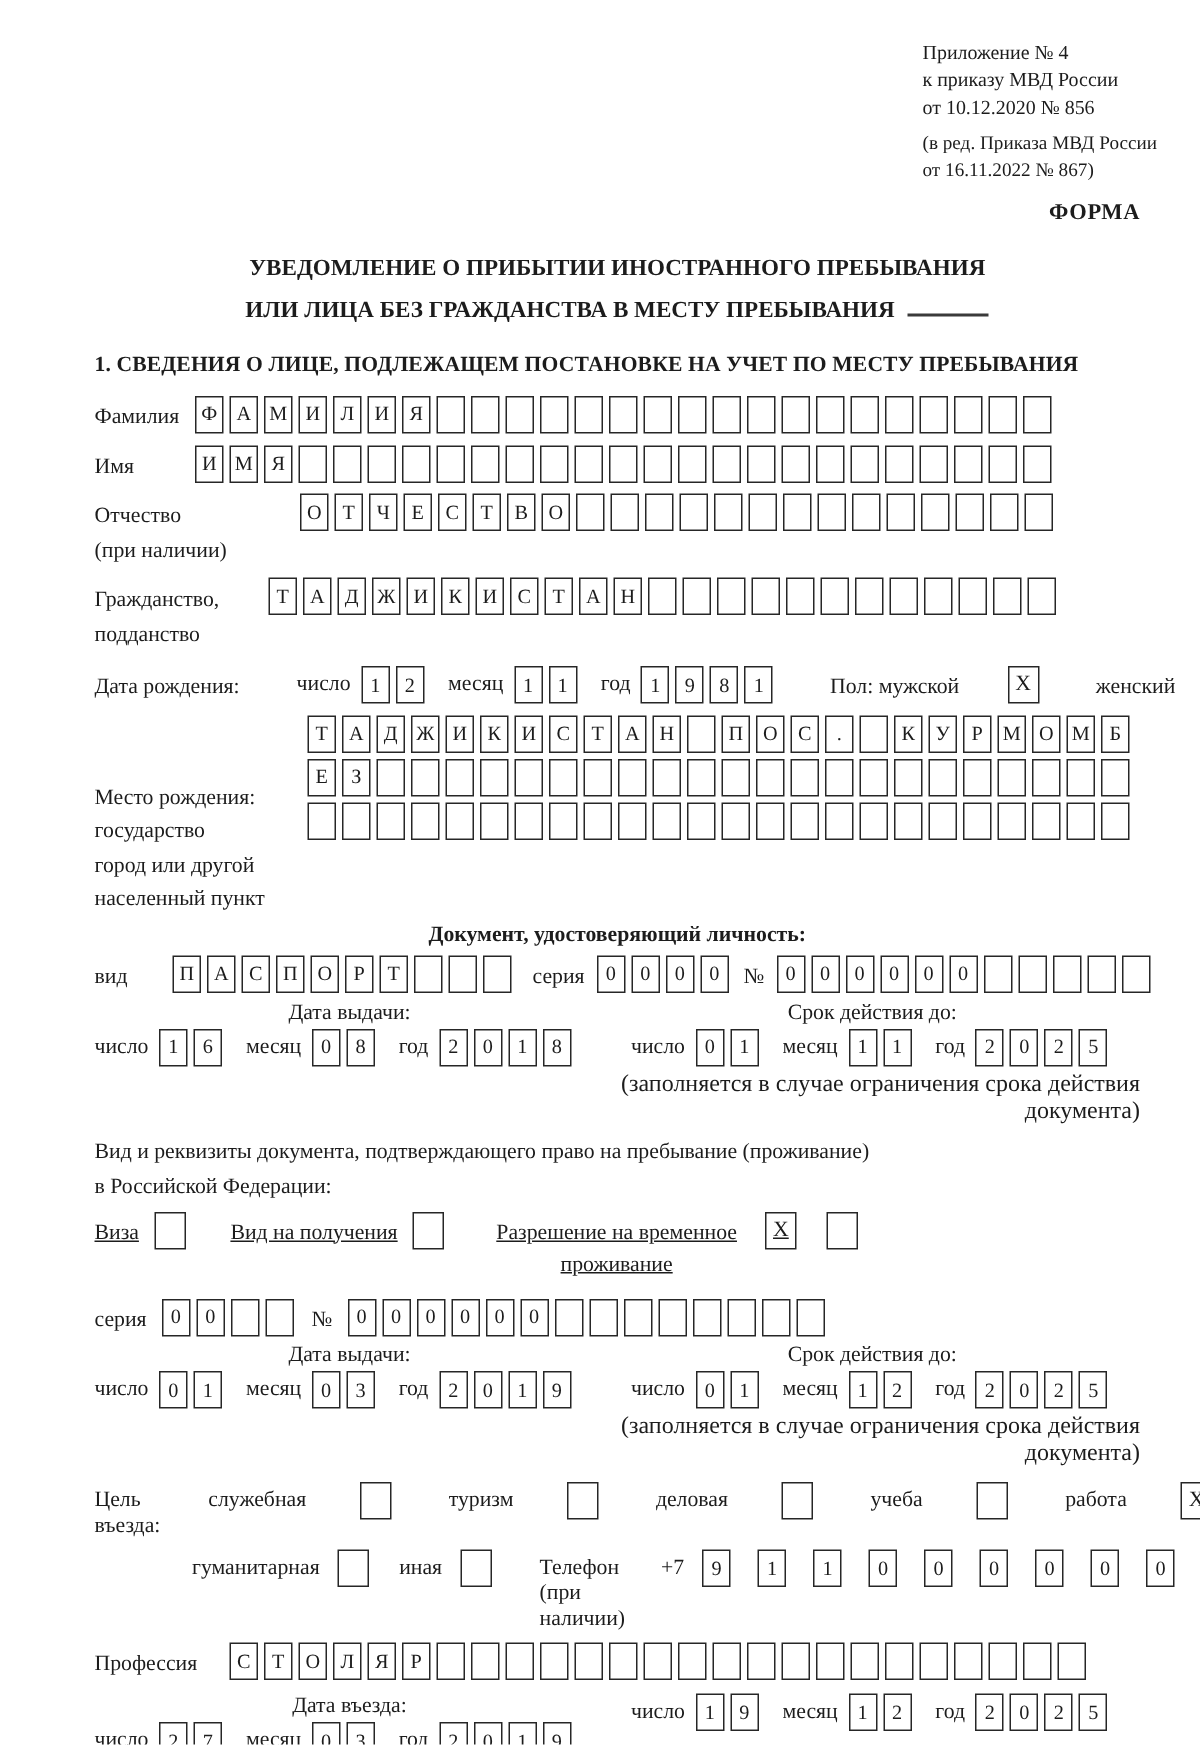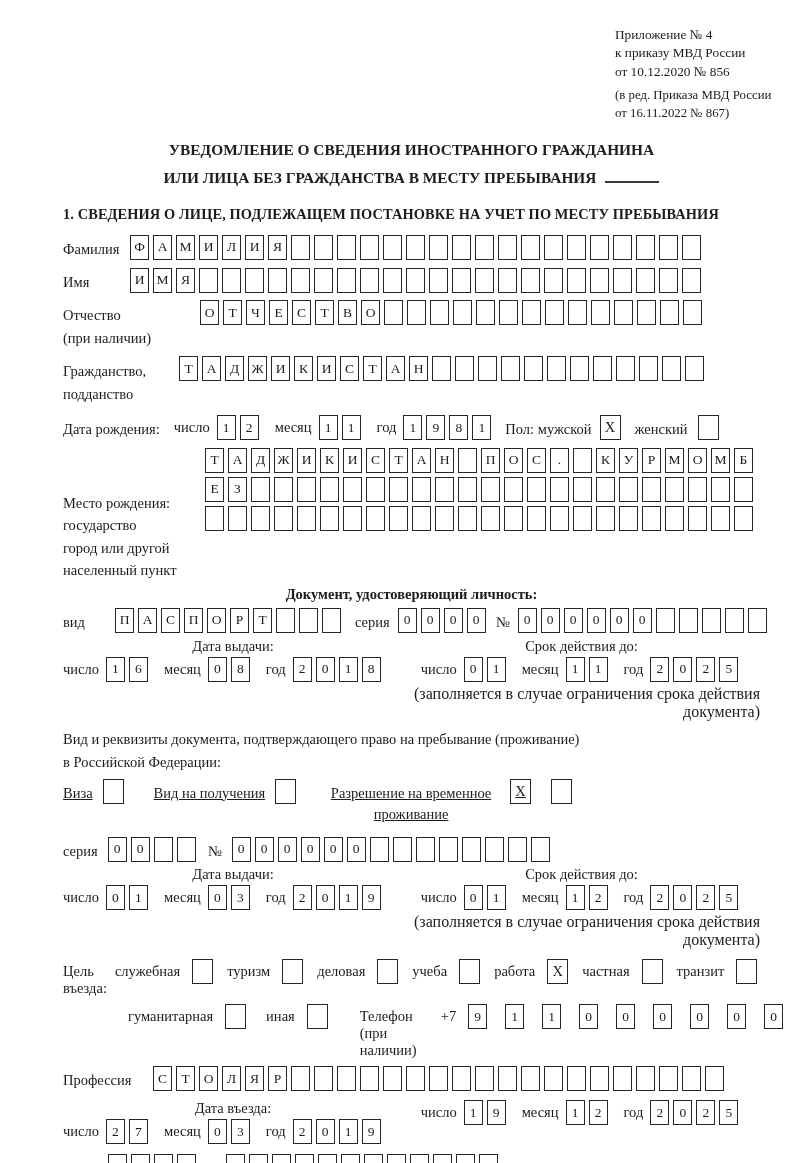--- a/index.html
+++ b/index.html
@@ -48,40 +48,41 @@
 
   
   .res-opts { display:flex; align-items:flex-start; margin-top:8px;text-decoration:underline; }
   .opt { display:flex; align-items:flex-start; }
   .opt .olbl { padding-top:4px; margin-right:10px; line-height:1.45; }
   .opt .center { text-align:center; }
 
   
   .purpose .plbl { padding-top:4px; margin-right:8px; }
   .purpose .cell { margin-left:4px; margin-right:14px; }
-  .mt10 { margin-top:10px; } .mt12 { margin-top:12px; }
+  .mt10 { margin-top:10px;gap:24px; } .mt12 { margin-top:12px; }
 </style>
 </head>
 <body>
 
 <div class="page">
 
   <div class="ref">
     <div>Приложение № 4</div>
     <div>к приказу МВД России</div>
     <div>от 10.12.2020 № 856</div>
     <div class="ed">
       <div>(в ред. Приказа МВД России</div>
       <div>от 16.11.2022 № 867)</div>
     </div>
   </div>
 
+  <div class="forma">ФОРМА</div>
 
   <div class="title">
-    <div>УВЕДОМЛЕНИЕ О СВЕДЕНИЯ ИНОСТРАННОГО ГРАЖДАНИНА</div>
+    <div>УВЕДОМЛЕНИЕ О ПРИБЫТИИ ИНОСТРАННОГО ПРЕБЫВАНИЯ</div>
     <div><span>ИЛИ ЛИЦА БЕЗ ГРАЖДАНСТВА В МЕСТУ ПРЕБЫВАНИЯ</span><span class="blank-underline"></span></div>
   </div>
 
   <div class="section-heading">1. СВЕДЕНИЯ О ЛИЦЕ, ПОДЛЕЖАЩЕМ ПОСТАНОВКЕ НА УЧЕТ ПО МЕСТУ ПРЕБЫВАНИЯ</div>
 
   <div class="frow mt12">
     <span class="lbl w67">Фамилия</span>
     <span class="cells">
         <span class="cell">Ф</span>
         <span class="cell">А</span>

